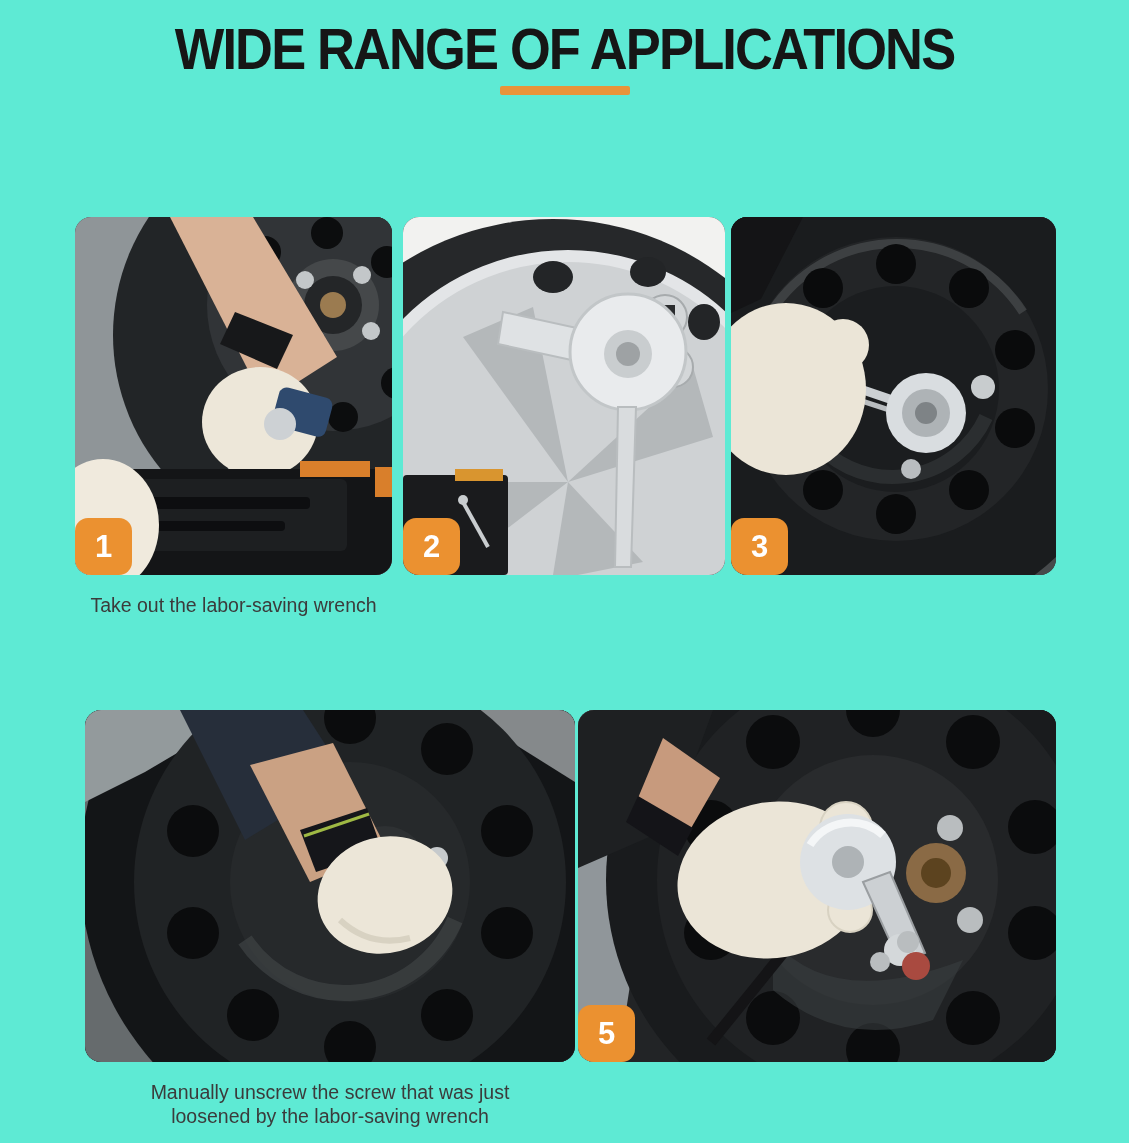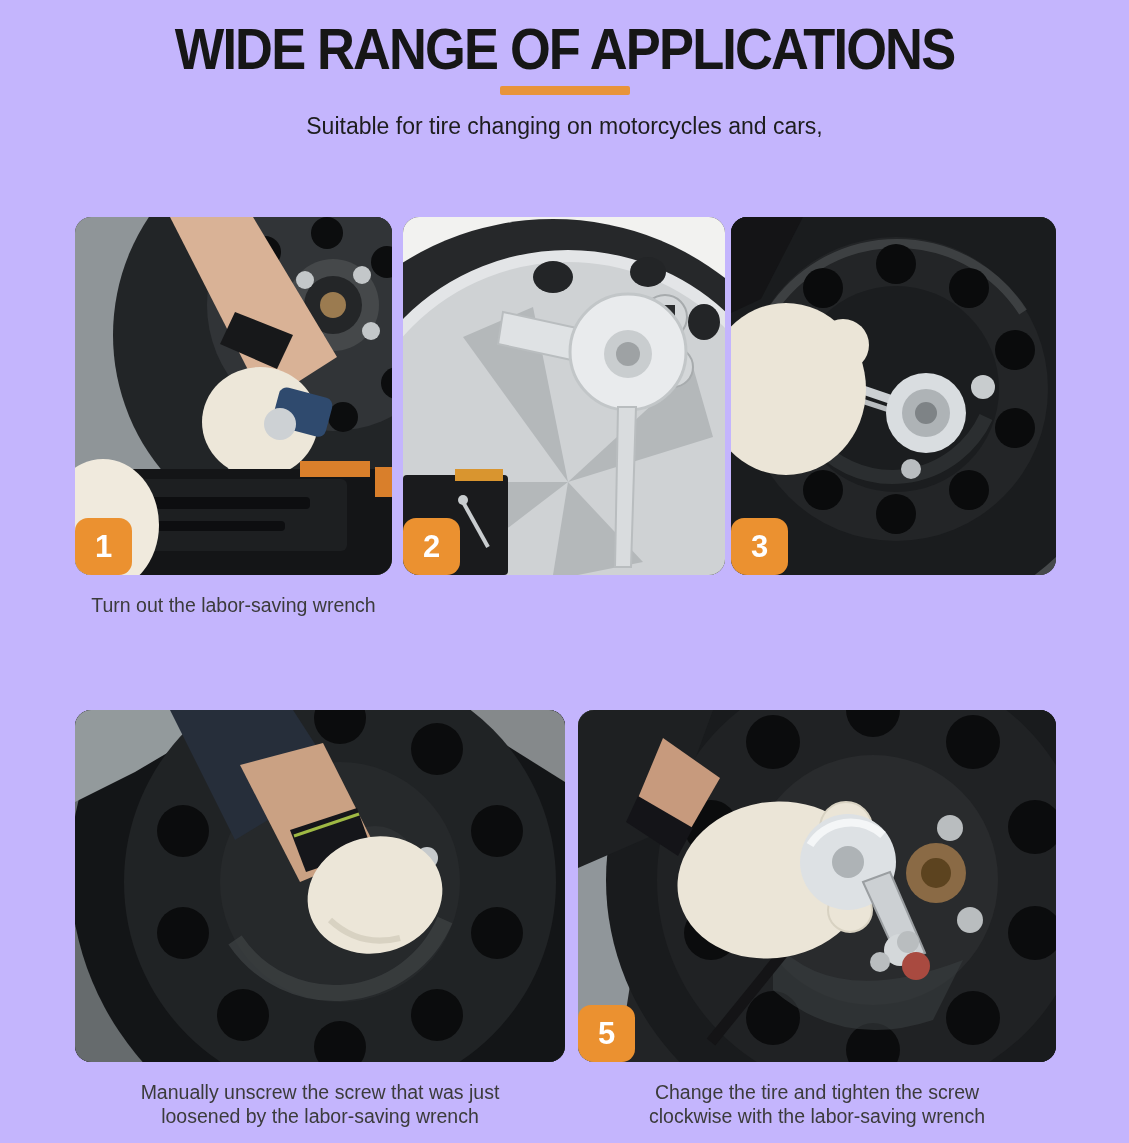--- a/index.html
+++ b/index.html
@@ -1,16 +1,16 @@
 <!DOCTYPE html>
 <html><head>
 <meta charset="utf-8">
 <style>
   html,body{margin:0;padding:0;background:#ffffff;font-family:"Liberation Sans",sans-serif;}
-  .page{position:relative;width:1129px;height:1143px;background:#c4b5fd;overflow:hidden;}
+  .page{position:relative;width:1129px;height:1143px;background:#5eead4;overflow:hidden;}
 
   .title{
     position:absolute;top:16px;left:0;width:100%;text-align:center;
     font-size:57px;font-weight:900;color:#161616;letter-spacing:-2px;
     transform:scaleX(.92);transform-origin:center;white-space:nowrap;
   }
   .divider{
     position:absolute;top:86px;left:50%;transform:translateX(-50%);
     width:130px;height:9px;background:#E8943A;border-radius:2px;
   }
@@ -31,38 +31,37 @@
     color:#ffffff;font-size:31px;font-weight:700;
   }
   .caption{
     margin:18px auto 0 auto;text-align:center;
     font-size:19.5px;line-height:24px;color:#3b3b3b;font-weight:500;
   }
 
   .card1{left:75px;top:217px;width:317px;}
   .card2{left:403px;top:217px;width:322px;}
   .card3{left:731px;top:217px;width:325px;}
-  .card4{left:75px;top:710px;width:490px;}
+  .card4{left:85px;top:710px;width:490px;}
   .card5{left:578px;top:710px;width:478px;}
   .card1 .photo,.card2 .photo,.card3 .photo{height:358px;}
   .card4 .photo,.card5 .photo{height:352px;}
   .card2 .caption{max-width:318px;}
   .card3 .caption{max-width:300px;}
   .card4 .caption{max-width:420px;}
   .card5 .caption{max-width:400px;}
 </style>
 </head>
 <body>
 
 <div class="page">
 
   <div class="title">WIDE RANGE OF APPLICATIONS</div>
   <div class="divider"></div>
   <div class="subtitle">
-    <div>Suitable for tire changing on motorcycles and cars,</div>
   </div>
 
   <div class="card card1">
     <div class="photo">
       <svg viewBox="0 0 317 358" preserveAspectRatio="none">
         <rect width="317" height="358" fill="#8f9598"></rect>
         <circle cx="250" cy="118" r="212" fill="#222527"></circle>
         <circle cx="258" cy="88" r="126" fill="#313437"></circle>
         <g fill="#0c0d0e">
           <circle cx="190" cy="35" r="16"></circle>
@@ -95,21 +94,21 @@
         <rect x="0" y="252" width="317" height="106" fill="#141517"></rect>
         <rect x="20" y="262" width="252" height="72" rx="6" fill="#1d1f21"></rect>
         <rect x="45" y="280" width="190" height="12" rx="4" fill="#0d0e10"></rect>
         <rect x="60" y="304" width="150" height="10" rx="4" fill="#0d0e10"></rect>
         <rect x="225" y="244" width="70" height="16" fill="#d97f2b"></rect>
         <rect x="300" y="250" width="17" height="30" fill="#d97f2b"></rect>
         <ellipse cx="28" cy="308" rx="56" ry="66" fill="#f0eadd"></ellipse>
       </svg>
       <div class="badge">1</div>
     </div>
-    <div class="caption">Turn out the labor-saving wrench</div>
+    <div class="caption">Take out the labor-saving wrench</div>
   </div>
 
   <div class="card card2">
     <div class="photo">
       <svg viewBox="0 0 322 358" preserveAspectRatio="none">
         <rect width="322" height="358" fill="#f2f2f0"></rect>
         <circle cx="150" cy="282" r="280" fill="#26282a"></circle>
         <circle cx="165" cy="265" r="226" fill="#cfd2d4"></circle>
         <circle cx="165" cy="265" r="226" fill="none" stroke="#e3e5e7" stroke-width="12"></circle>
         <g fill="#b4b8ba">
@@ -263,16 +262,15 @@
         <circle cx="358" cy="163" r="15" fill="#5c431f"></circle>
         <g fill="#b9bdbf">
           <circle cx="372" cy="118" r="13"></circle>
             <circle cx="392" cy="210" r="13"></circle>
           <circle cx="330" cy="232" r="11"></circle>
             <circle cx="302" cy="252" r="10"></circle>
         </g>
       </svg>
       <div class="badge">5</div>
     </div>
-    <div class="caption">Change the tire and tighten the screw clockwise with the labor-saving wrench</div>
   </div>
 
 </div>
 
 </body></html>

